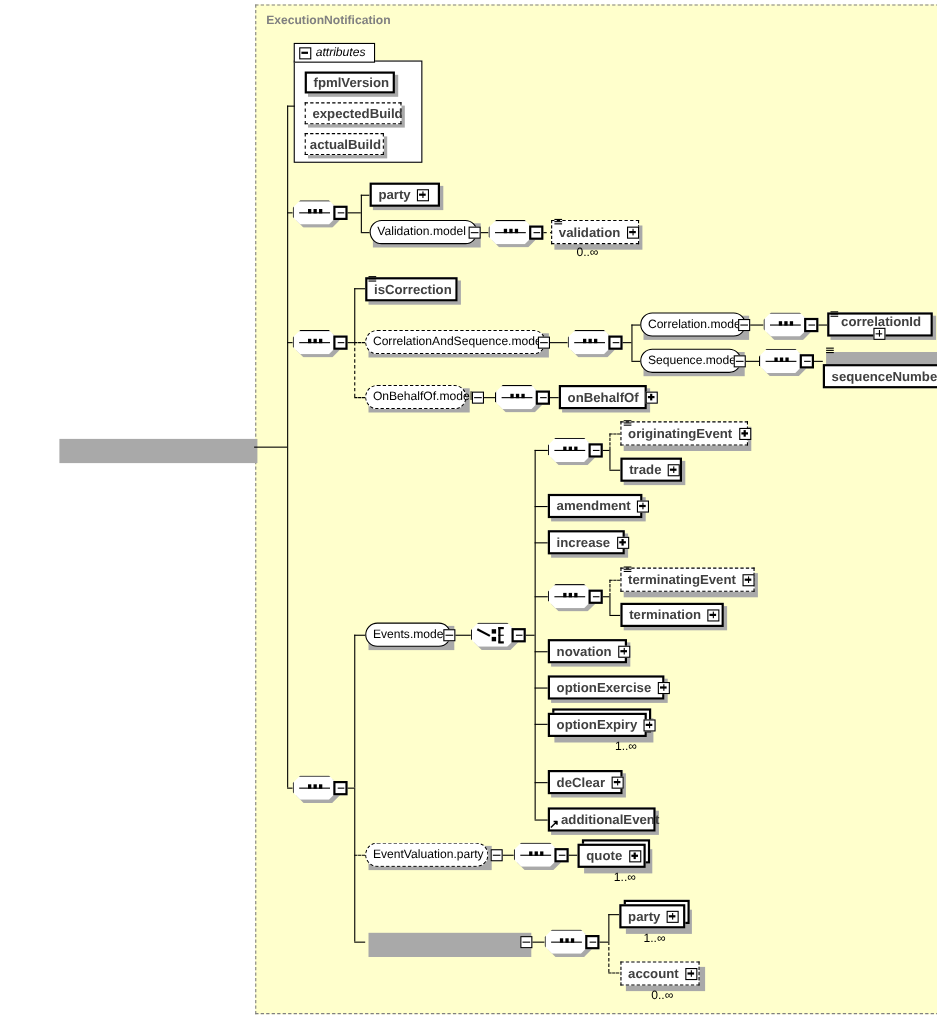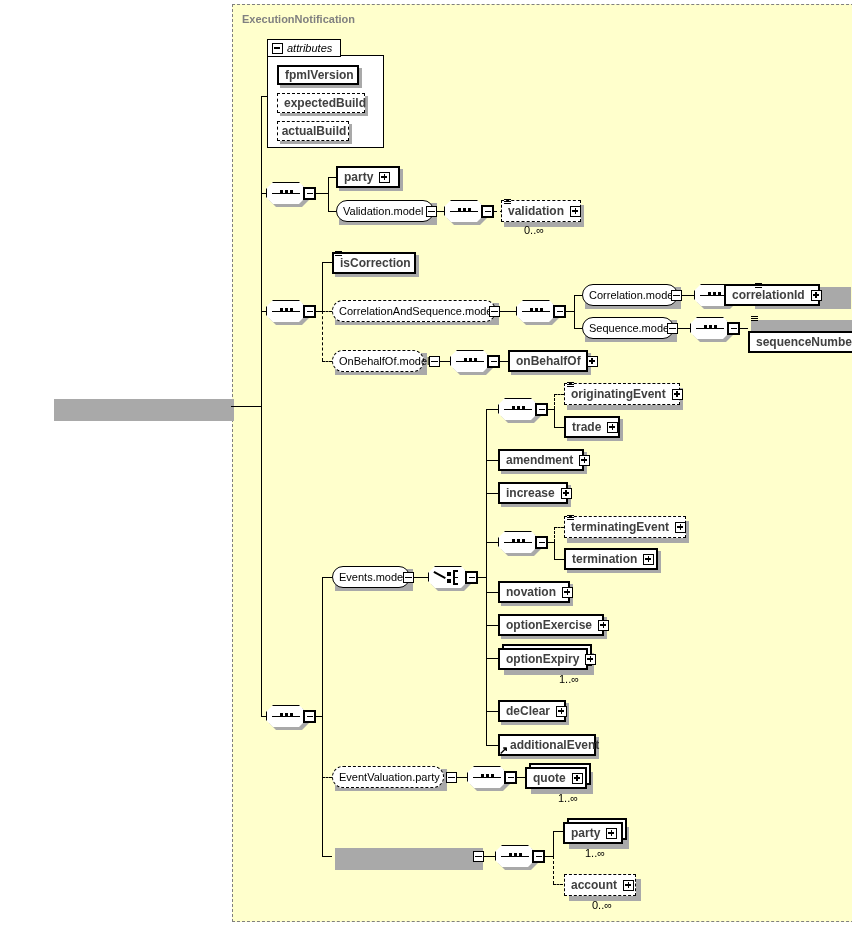--- a/index.html
+++ b/index.html
@@ -228,21 +228,21 @@
     <div class="comp-oct"></div>
     <div class="comp-seq-line"></div>
     <div class="comp-dot" style="left:14px;"></div>
     <div class="comp-dot" style="left:19px;"></div>
     <div class="comp-dot" style="left:24px;"></div>
   </div>
   <div class="comp-exp" style="left:691px;top:288.5px;"></div>
   <div class="ln lnh" style="left:704px;top:295px;width:8px;"></div>
 
   <div class="shadow" style="left:715px;top:287px;width:96px;height:22px;"></div>
-  <div class="nodebox" style="left:684px;top:284px;width:96px;">
+  <div class="nodebox" style="left:712px;top:284px;width:96px;flex-direction:column;">
     <span class="lbl">correlationId</span>
     <span class="inbox-exp plus"></span>
   </div>
   <div class="eqmark" style="left:715px;top:283px;">
     <i style="top:0;"></i>
       <i style="top:2px;"></i>
       <i style="top:4px;"></i>
   </div>
 
   <div class="shadow" style="left:545px;top:320px;width:92px;height:22px;"></div>

